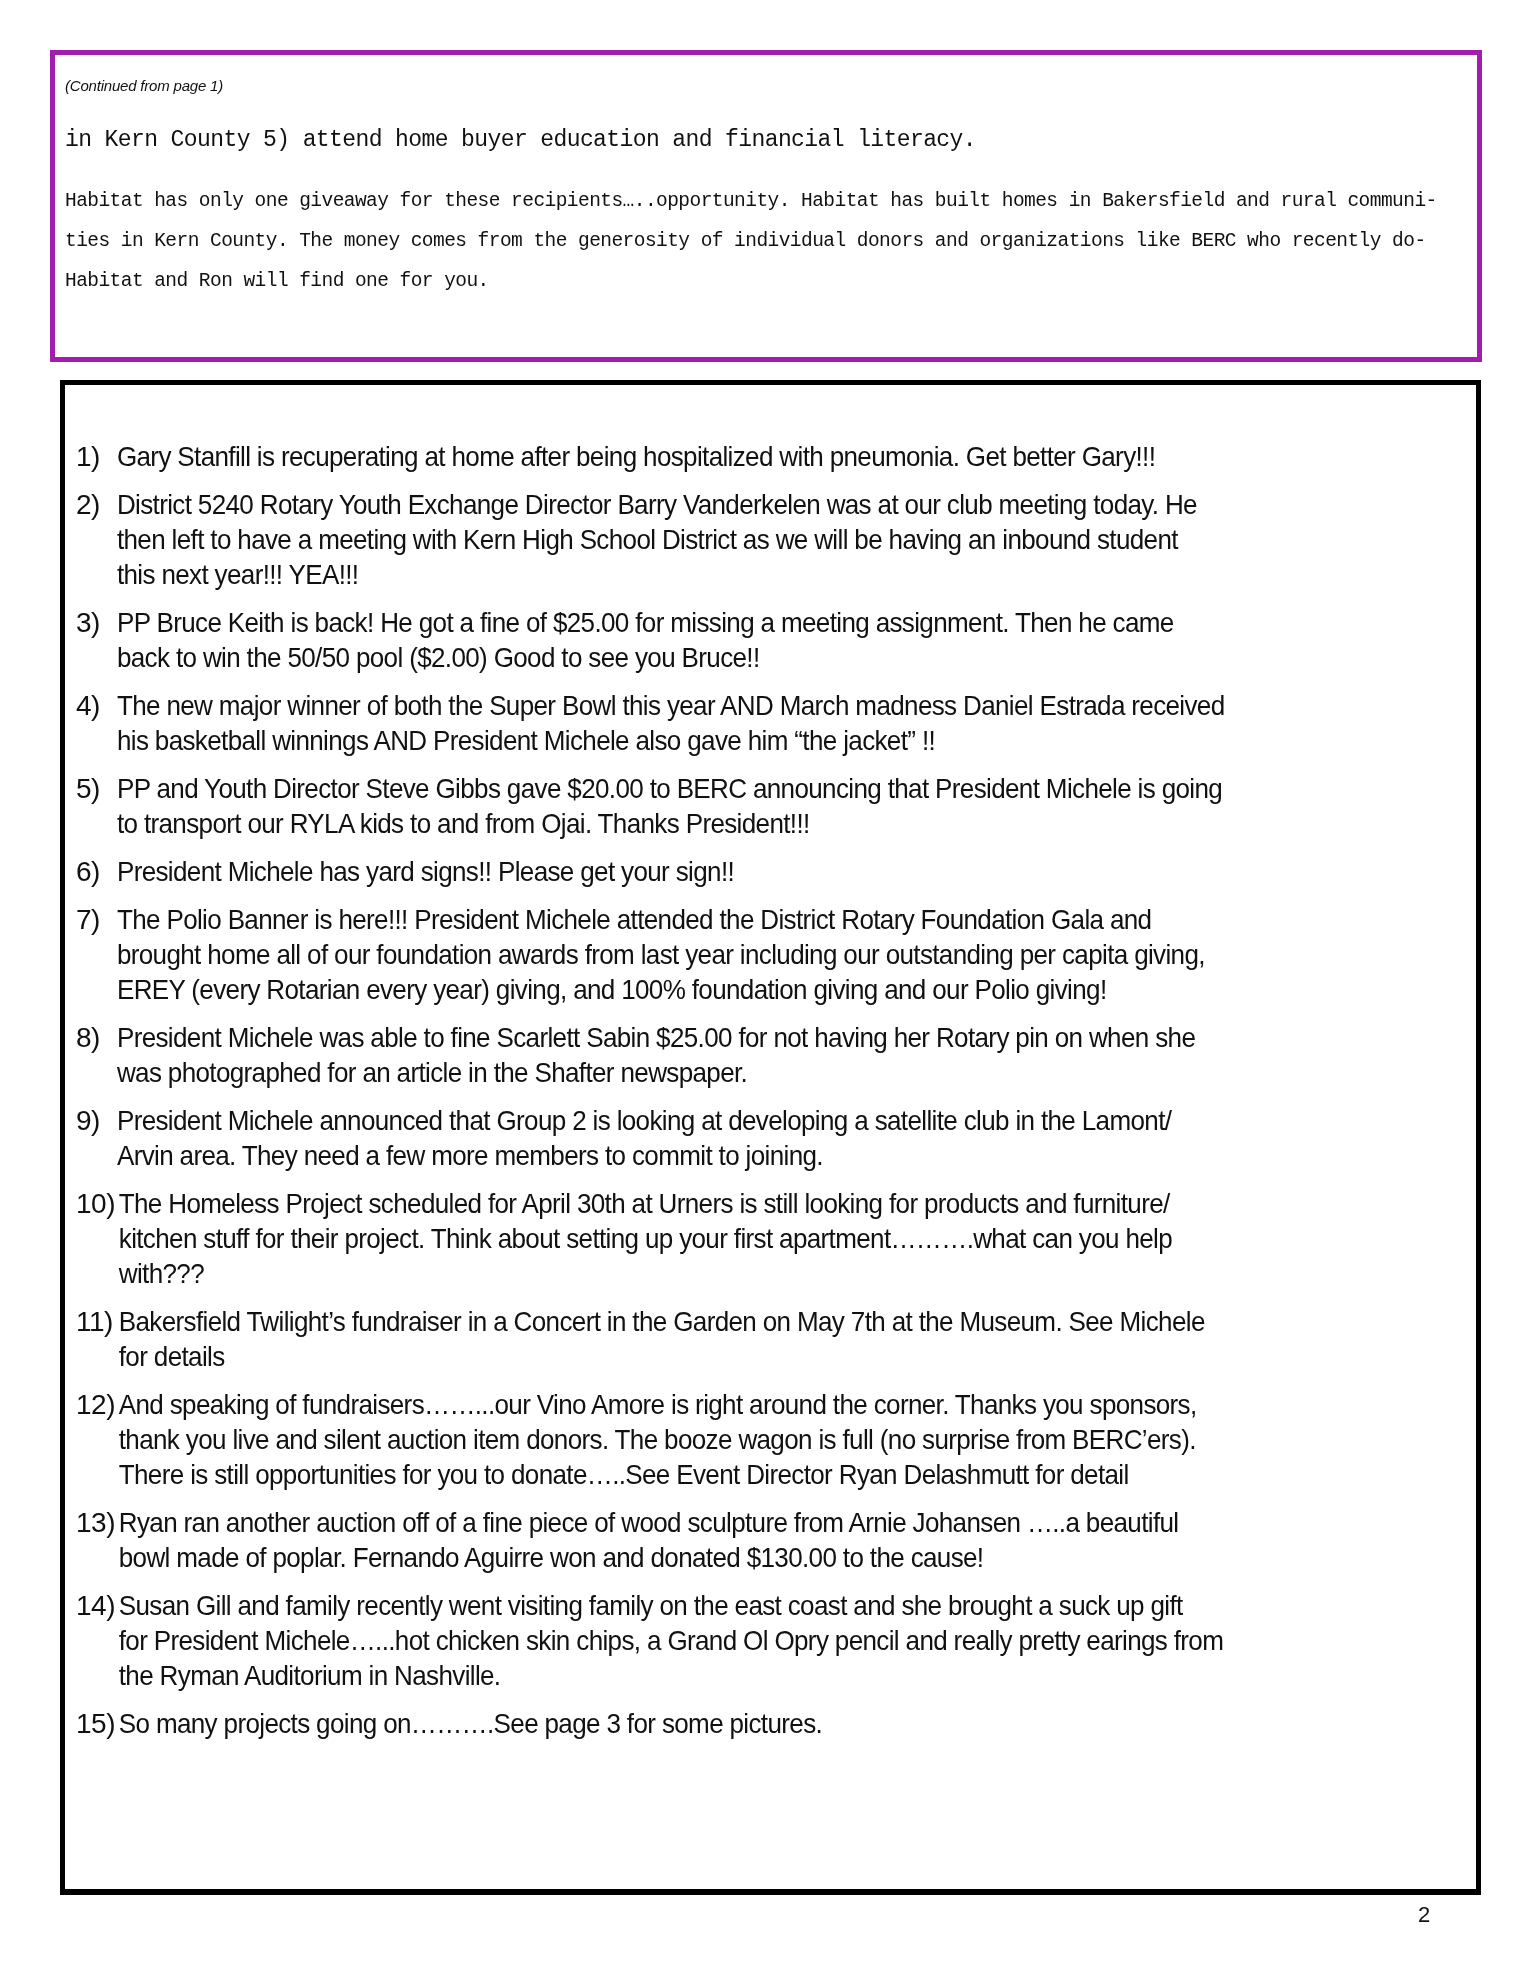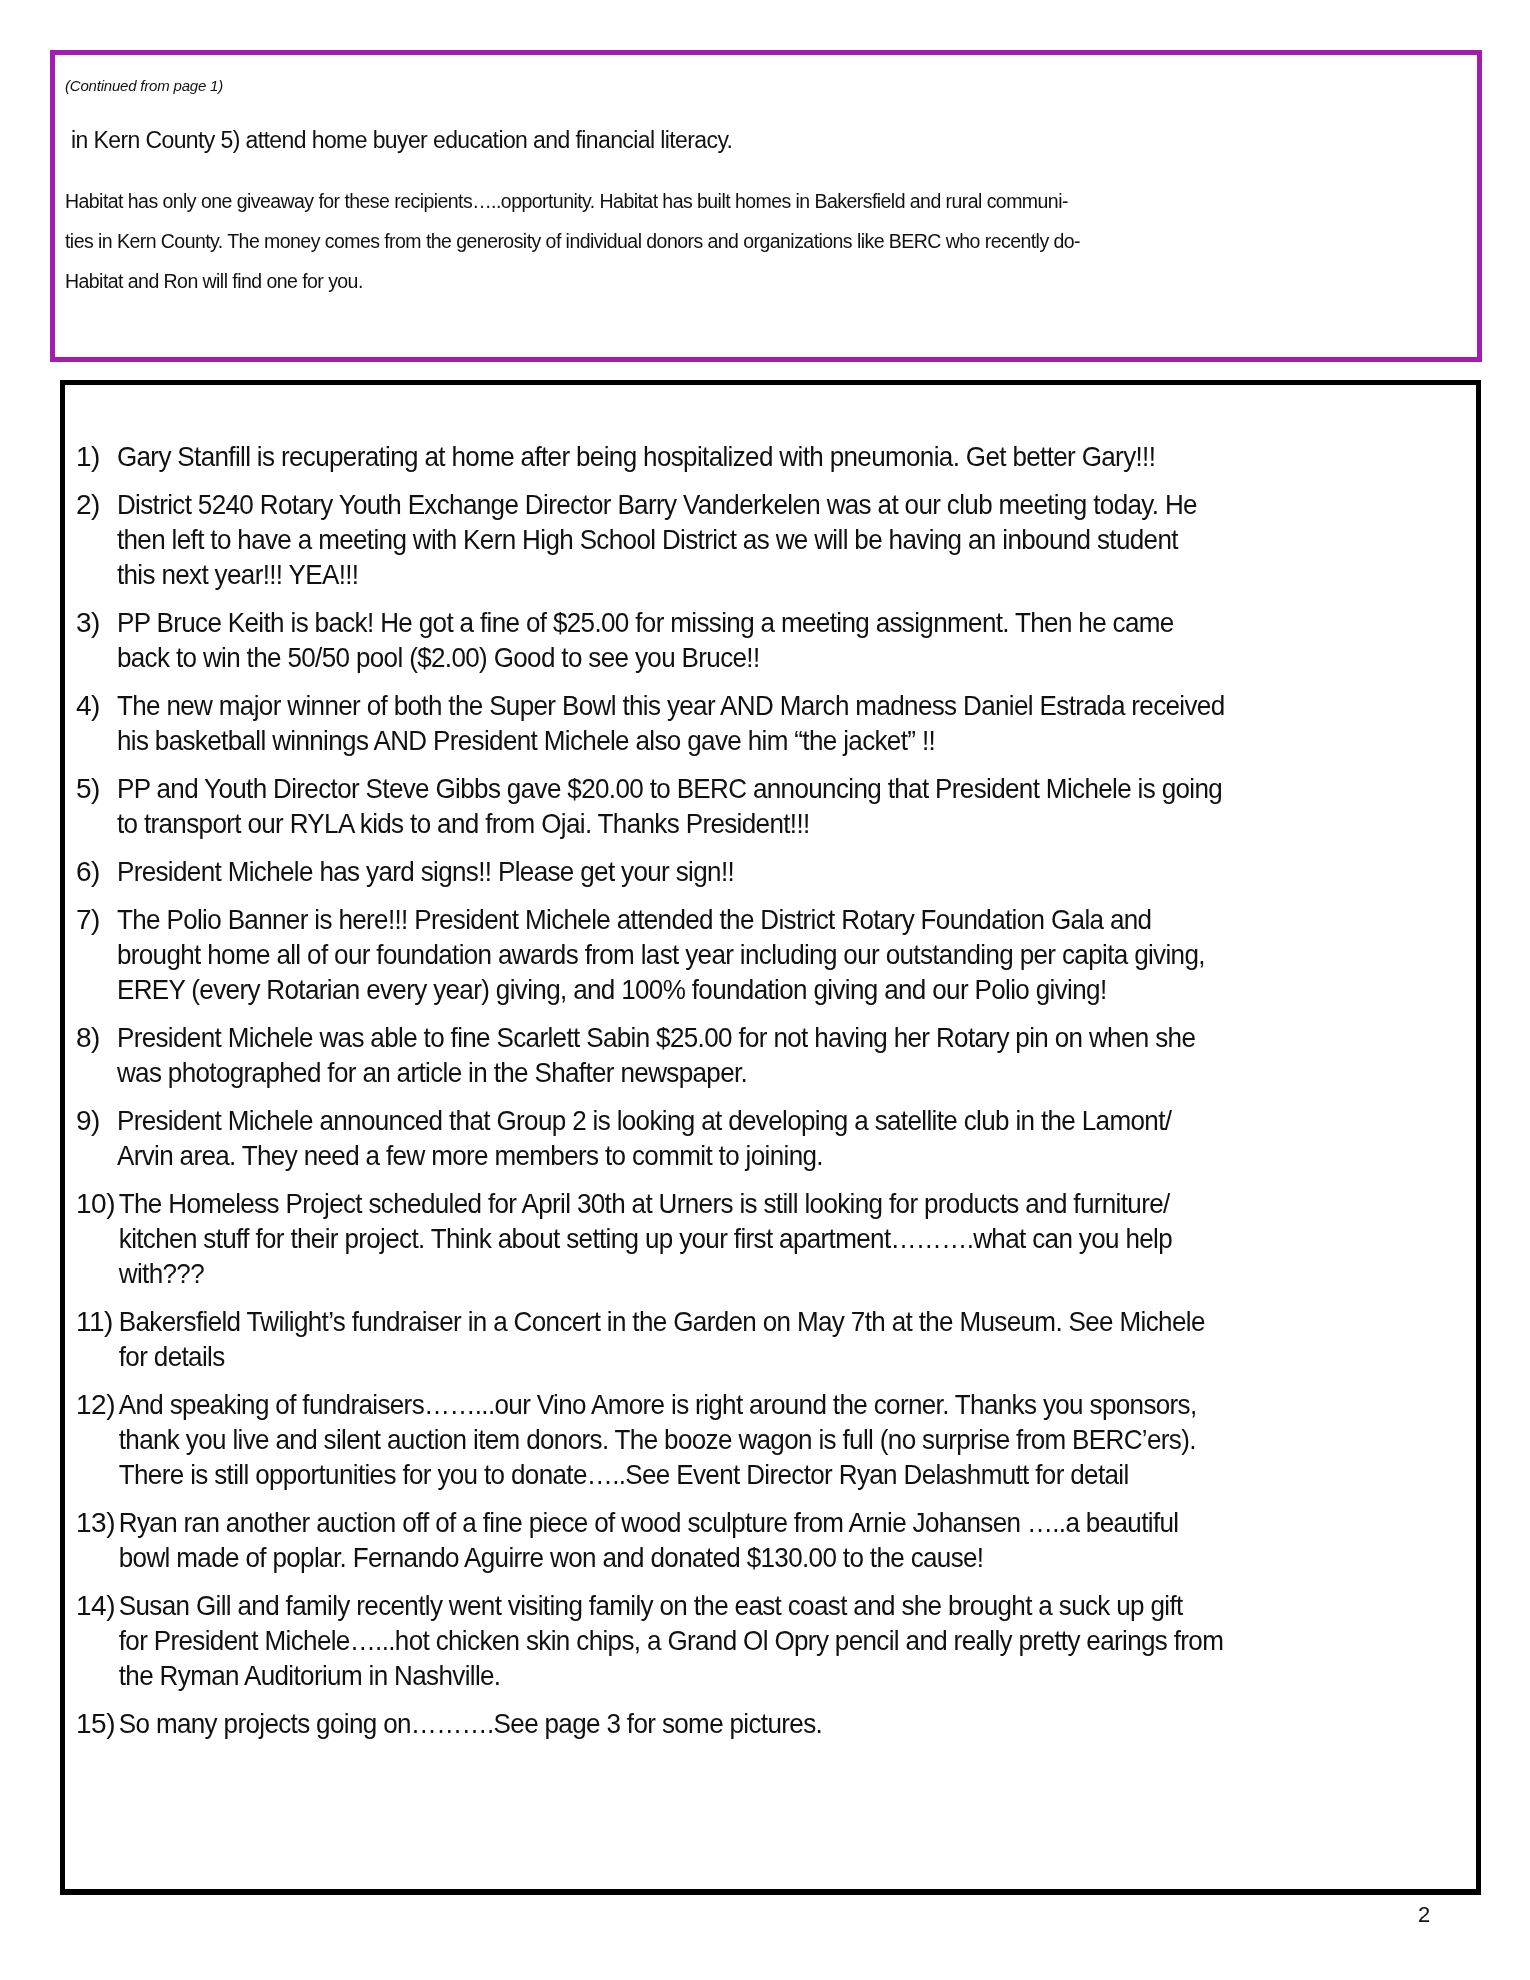--- a/index.html
+++ b/index.html
@@ -7,26 +7,26 @@
 
     .blue-box {
       position: absolute; left: 50px; top: 50px; width: 1422px; height: 302px;
       border: 5px solid #a21caf; box-sizing: content-box;
     }
     .blue-box .cont {
       position: absolute; left: 10px; top: 22px;
       font-family: "Liberation Sans", sans-serif; font-style: italic; font-size: 15px; letter-spacing: -0.2px;
     }
     .blue-box .lead {
-      position: absolute; left: 16px; top: 72px;
-      font-family: Liberation Sans, sans-serif; font-size: 23px; letter-spacing: -0.6px;
+      position: absolute; left: 10px; top: 72px;
+      font-family: Liberation Mono, monospace; font-size: 23px; letter-spacing: -0.6px;
     }
     .blue-box .para {
       position: absolute; left: 10px; top: 126px; width: 1405px;
-      font-family: Liberation Sans, sans-serif; font-size: 19.5px; letter-spacing: -0.55px;
+      font-family: Liberation Mono, monospace; font-size: 19.5px; letter-spacing: -0.55px;
       line-height: 40px;
     }
     .blue-box .para span { display: block; white-space: nowrap; }
 
     .black-box {
       position: absolute; left: 60px; top: 380px; width: 1411px; height: 1504px;
       border: 5px solid #000; border-bottom-width: 6px; box-sizing: content-box;
     }
     .heading {
       position: absolute; left: 11px; top: 10px; white-space: nowrap;

